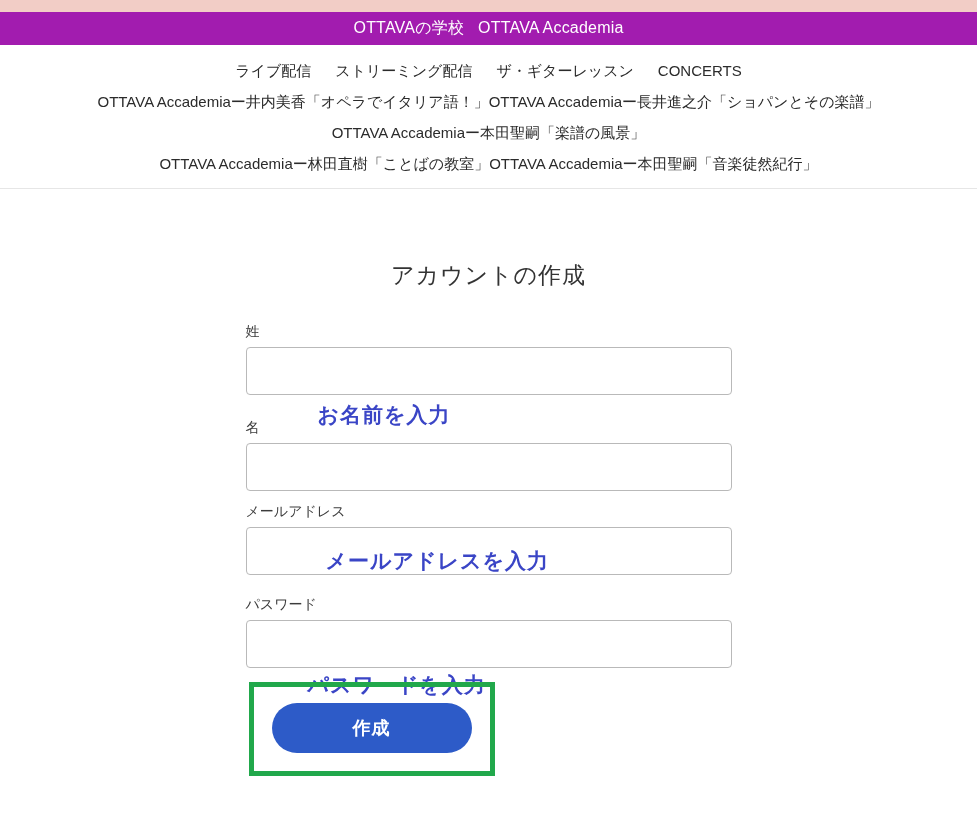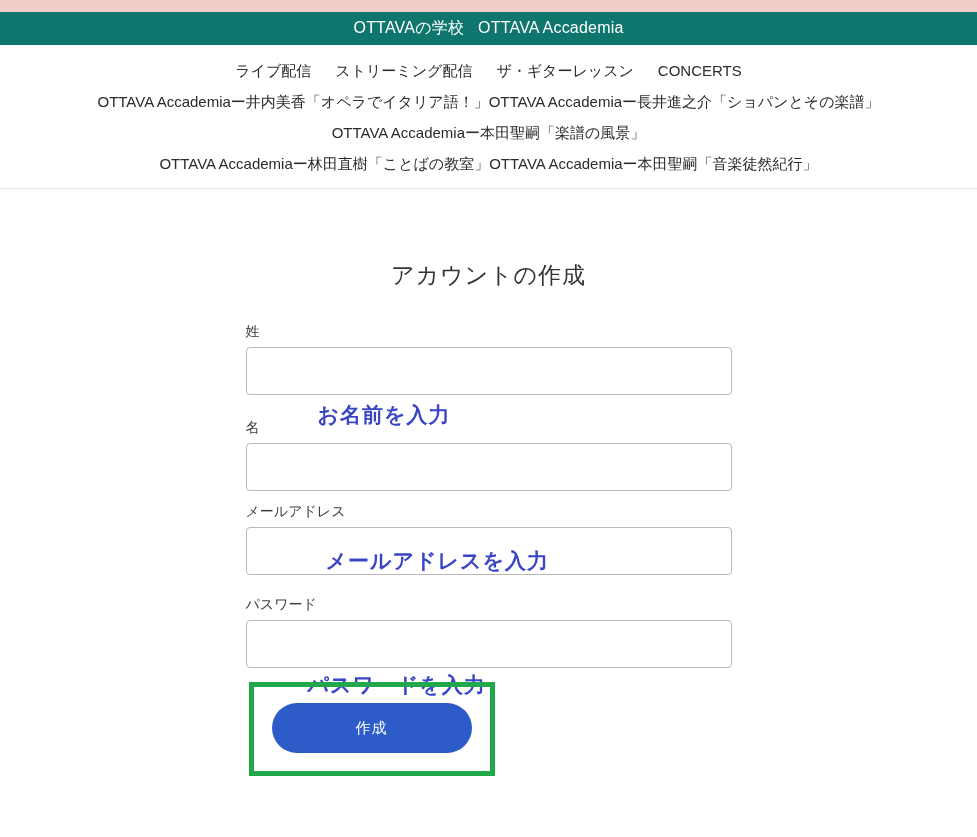--- a/index.html
+++ b/index.html
@@ -21,21 +21,21 @@
   .pink-strip {
     height: 12px;
     width: 100%;
     background: #f2cdc6;
   }
 
   
   .site-header {
     height: 33px;
     width: 100%;
-    background: #0f766e;
+    background: #a21caf;
     display: flex;
     align-items: center;
     justify-content: center;
   }
   .site-header .brand {
     color: #ffffff;
     font-size: 16px;
     letter-spacing: 0.2px;
     white-space: pre;
   }
@@ -156,22 +156,22 @@
   .submit-button {
     position: absolute;
     left: 26px;
     top: 21px;
     width: 200px;
     height: 50px;
     border: none;
     border-radius: 26px;
     background: #2d5bc8;
     color: #ffffff;
-    font-size: 15px;
-    font-weight: normal;
+    font-size: 18px;
+    font-weight: bold;
     font-family: "Liberation Sans", "DejaVu Sans", sans-serif;
     letter-spacing: 1px;
     cursor: pointer;
   }
 </style>
 </head>
 <body>
 
 <div class="pink-strip"></div>
 

